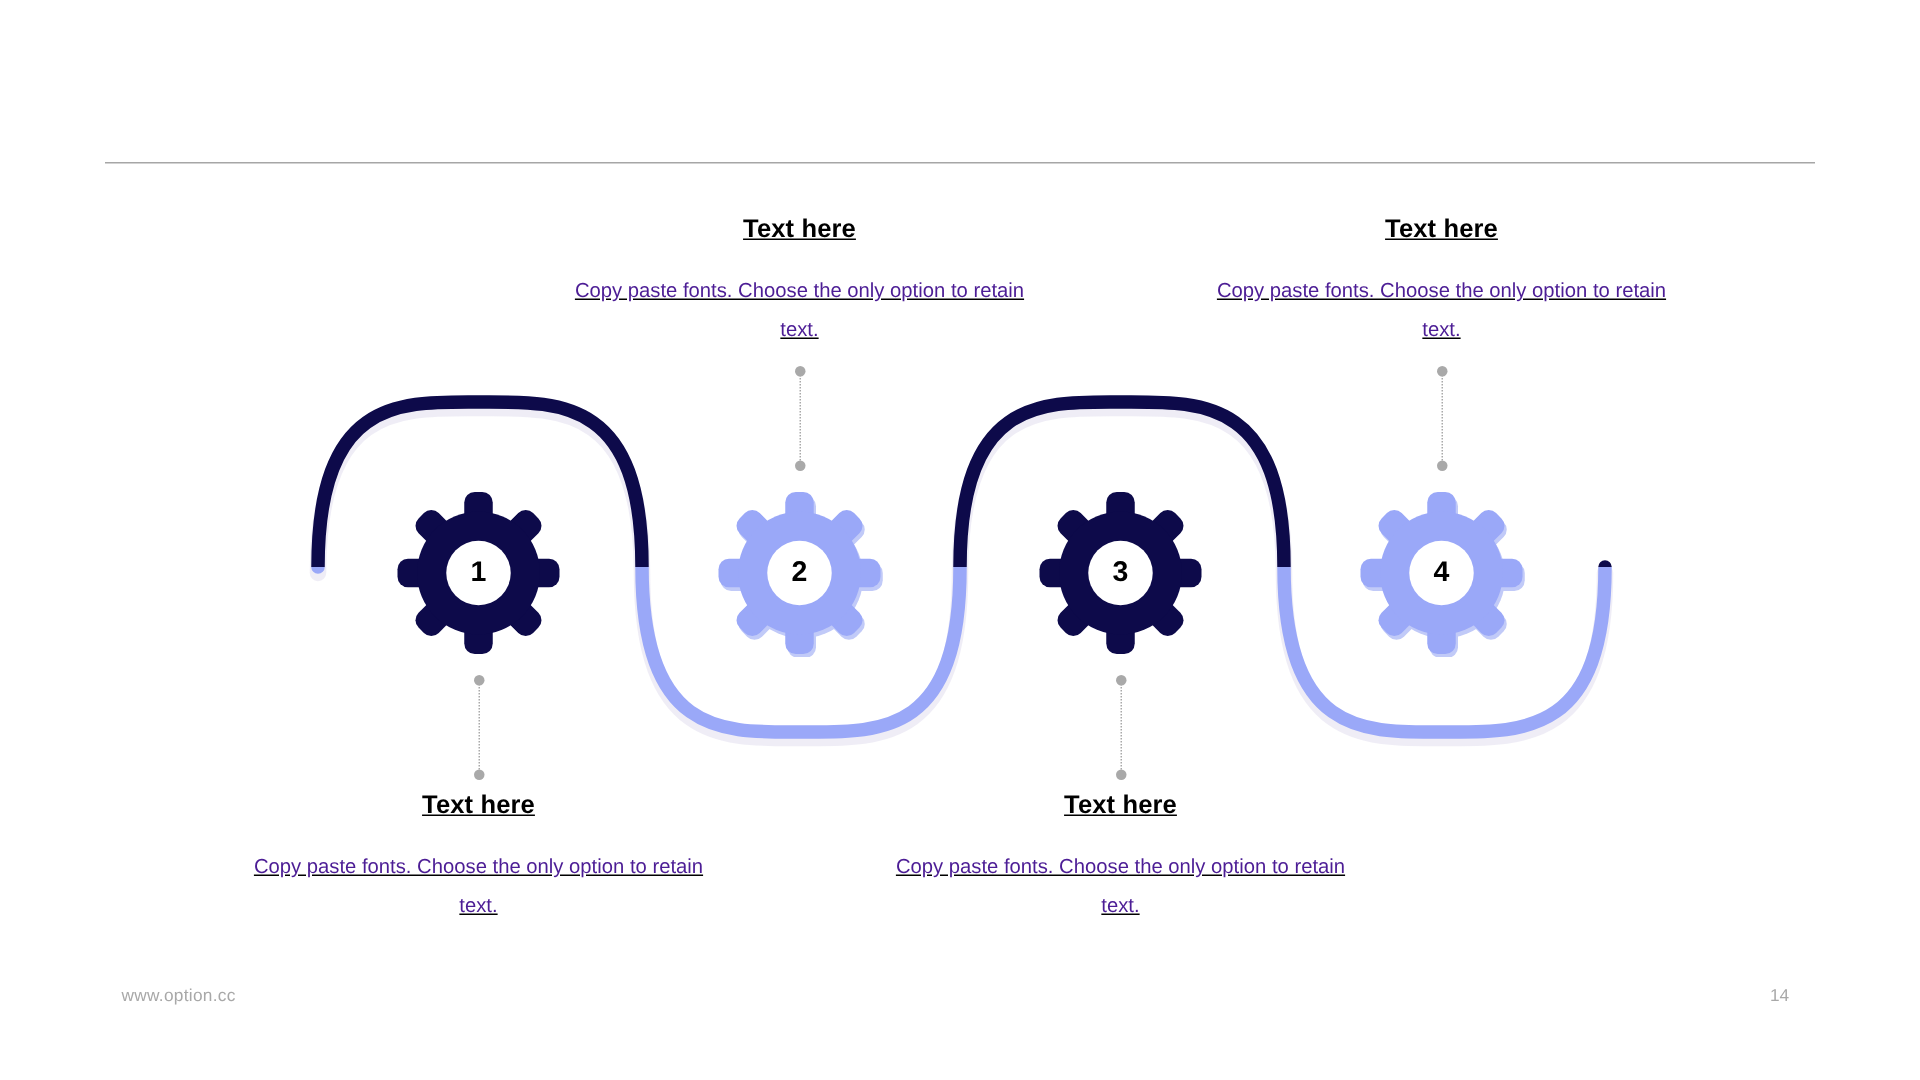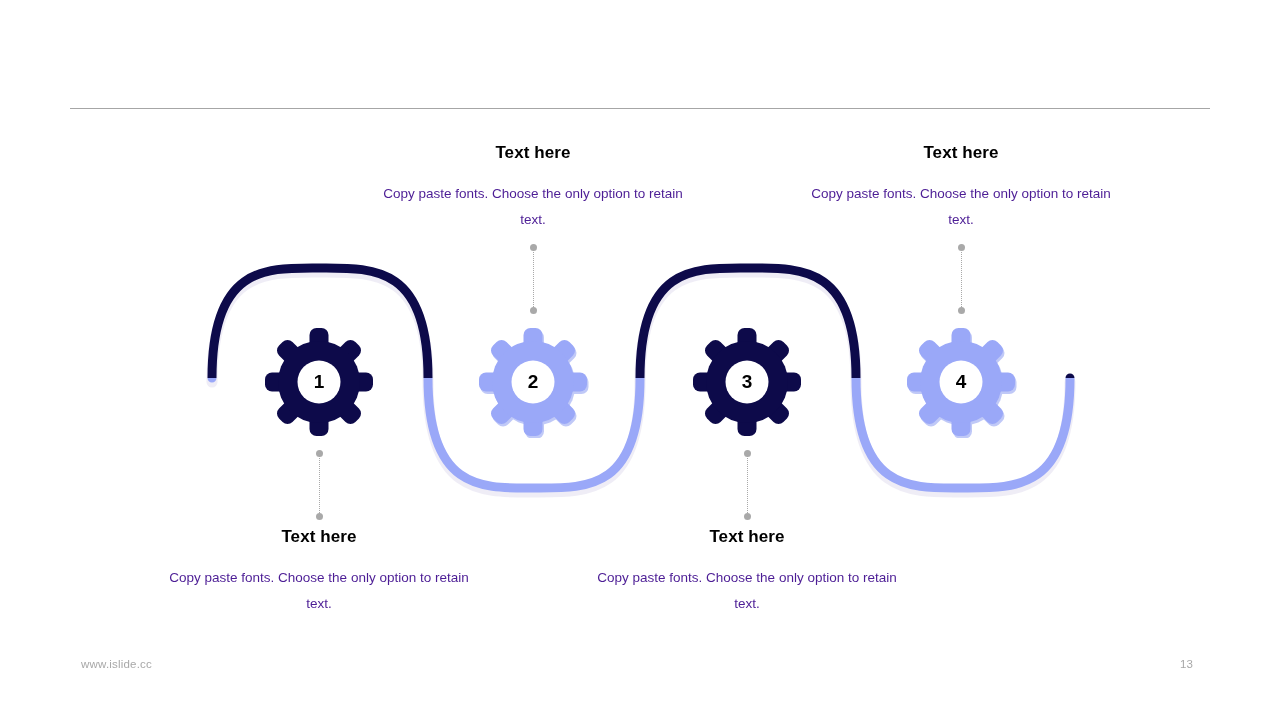--- a/index.html
+++ b/index.html
@@ -60,20 +60,21 @@
     font-weight: bold;
     color: #000000;
     font-family: "Liberation Sans", sans-serif;
     letter-spacing: 0px;
   }
 
   .textblock {
     position: absolute;
     width: 300px;
     text-align: center;
+    text-decoration: underline;
   }
   .tb-title {
     font-size: 17px;
     font-weight: bold;
     color: #000000;
     margin: 0 0 18px 0;
     letter-spacing: 0.1px;
   }
   .tb-body {
     font-size: 13.5px;
@@ -398,16 +399,16 @@
   <div class="textblock" style="left:597px; top:527px;">
     <p class="tb-title">Text here</p>
     <p class="tb-body">Copy paste fonts. Choose the only option to retain text.</p>
   </div>
 
   <div class="textblock" style="left:811px; top:143px;">
     <p class="tb-title">Text here</p>
     <p class="tb-body">Copy paste fonts. Choose the only option to retain text.</p>
   </div>
 
-  <div class="footer-url">www.islide.cc</div>
-  <div class="footer-page">13</div>
+  <div class="footer-url">www.option.cc</div>
+  <div class="footer-page">14</div>
 
 </div>
 
 </body></html>

